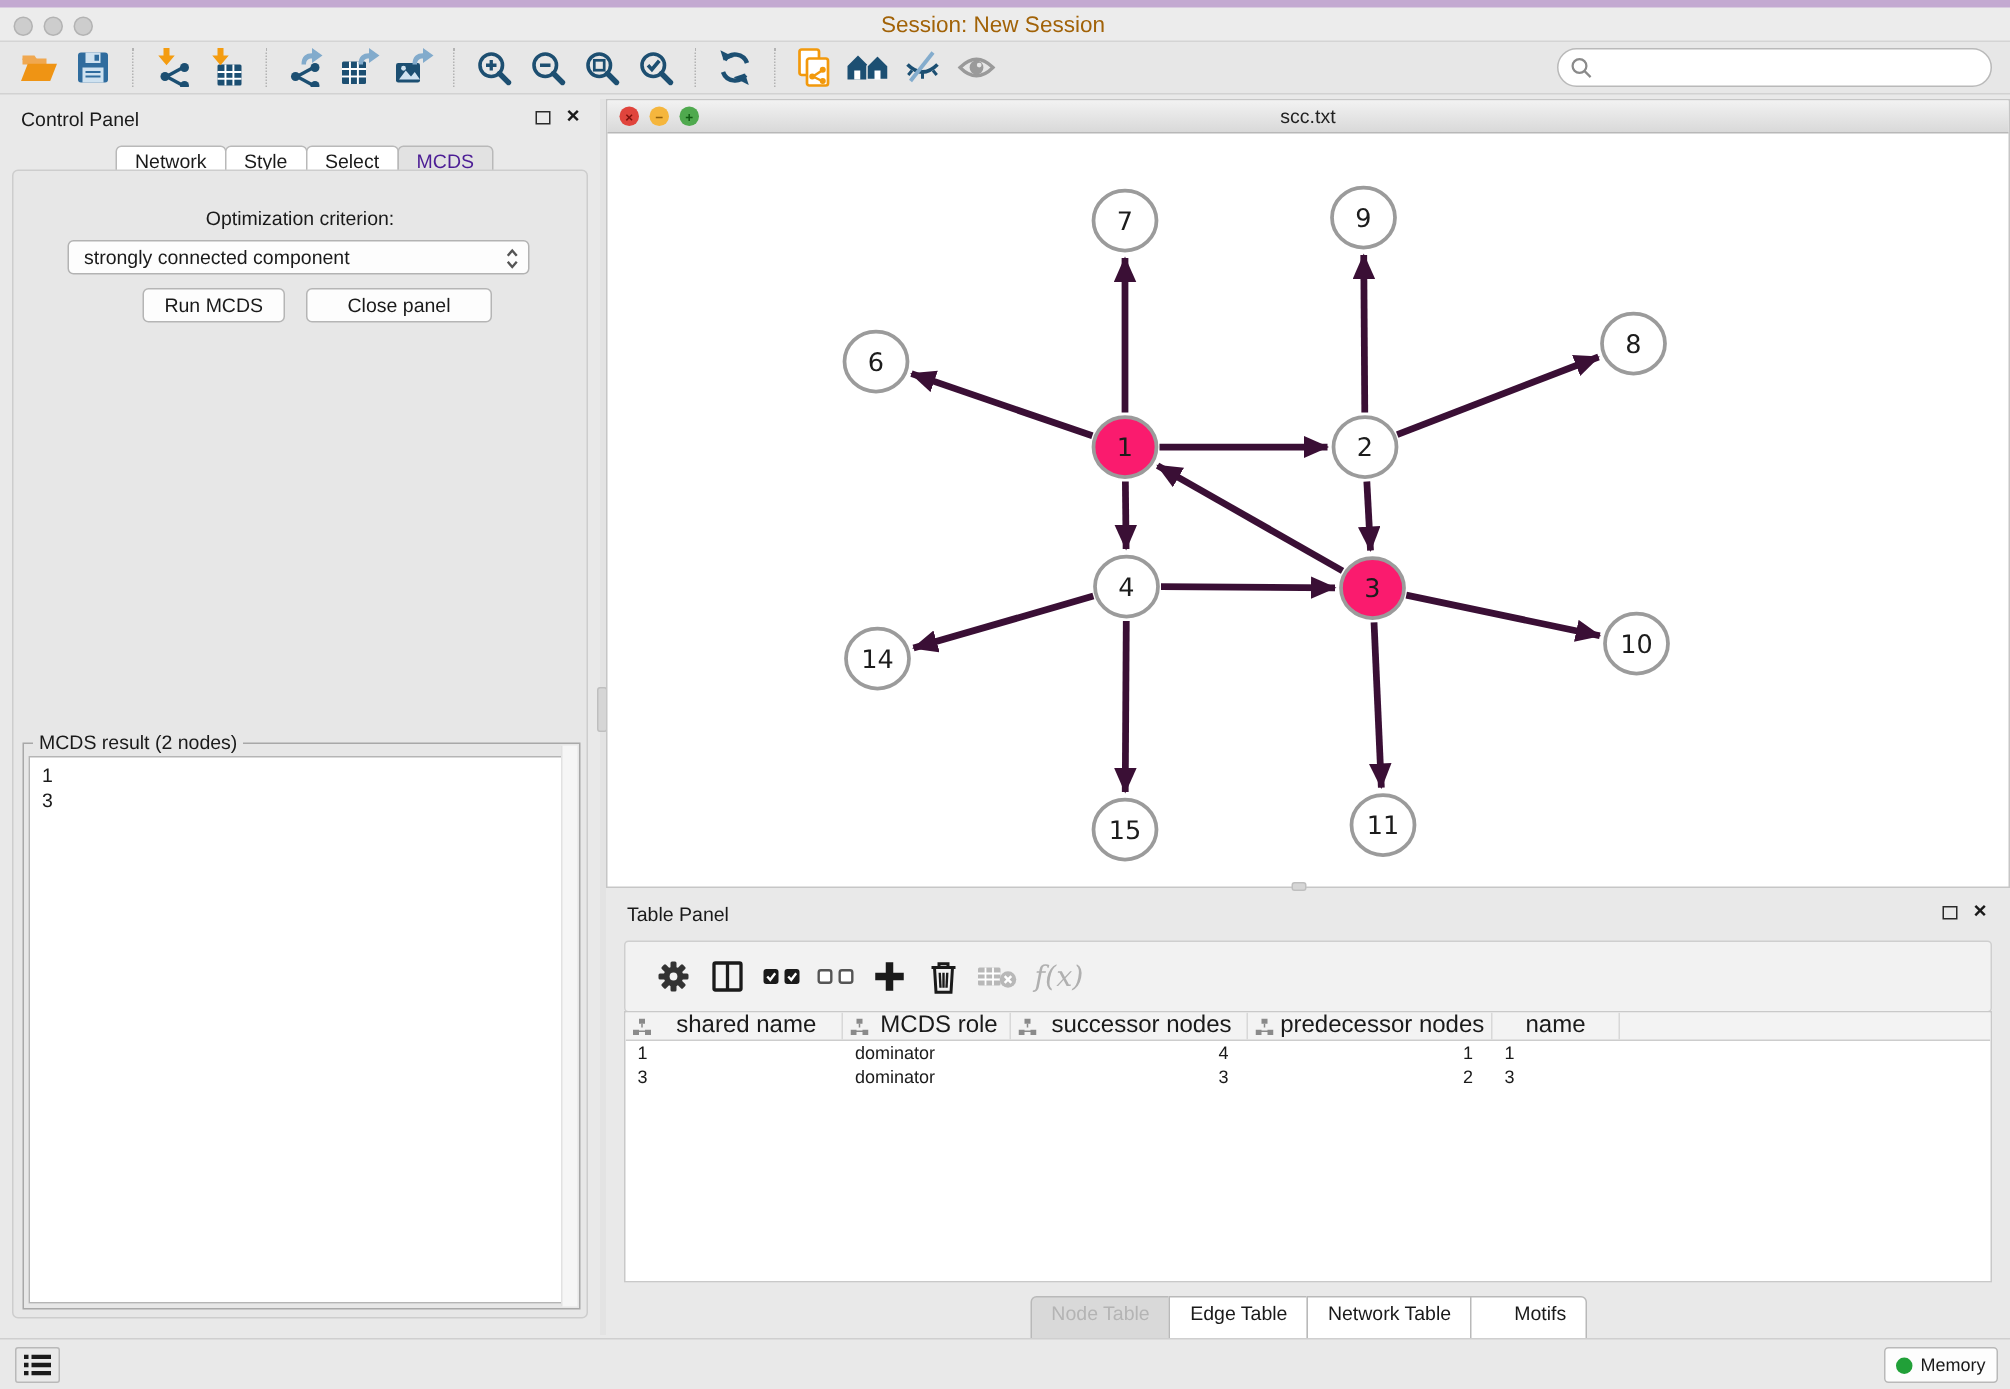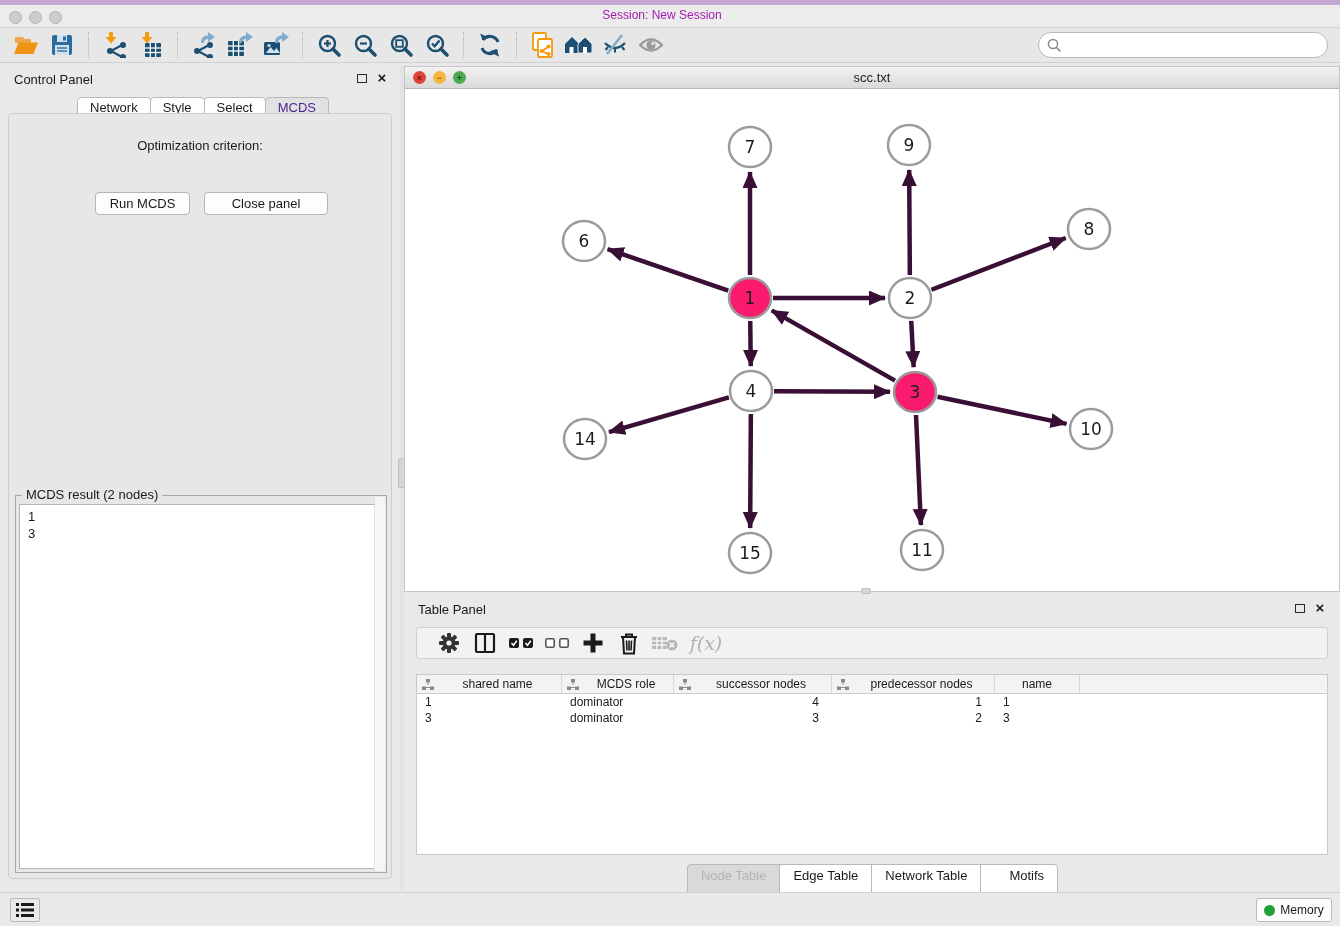--- a/index.html
+++ b/index.html
@@ -3,21 +3,21 @@
 <meta charset="utf-8">
 <style>
   * { margin:0; padding:0; box-sizing:border-box; }
   html,body { width:1340px; height:926px; }
   body { position:relative; background:#e9e9e9; font-family:"Liberation Sans",sans-serif; overflow:hidden; color:#1a1a1a; }
   .abs { position:absolute; }
 
   
   #titlebar { left:0; top:0; width:1340px; height:28px; background:#ececec; border-top:5px solid #c3a9d1; border-bottom:1px solid #d4d4d4; }
   .tl-dot { position:absolute; width:13px; height:13px; border-radius:50%; top:6px; background:#cdcdcd; border:1px solid #b3b3b3; }
-  #window-title { position:absolute; left:0; right:16px; top:3px; text-align:center; font-size:12px; color:#a21caf; }
+  #window-title { position:absolute; left:0; right:16px; top:3px; text-align:center; font-size:15px; color:#a16207; }
 
   
   #toolbar { left:0; top:28px; width:1340px; height:35px; background:#e7e7e7; border-bottom:1px solid #d2d2d2; display:flex; align-items:center; padding-left:8px; }
   .tbtn { width:36px; height:30px; display:flex; align-items:center; justify-content:center; cursor:pointer; flex:0 0 auto; }
   .tsep { width:9px; height:26px; border-right:1px dotted #b3b3b3; margin-right:8px; flex:0 0 auto; }
   #search-box { position:absolute; right:12px; top:4px; width:290px; height:26px; background:#fff; border:1px solid #b9b9b9; border-radius:13px; display:flex; align-items:center; padding-left:8px; }
   #search-box input { border:none; outline:none; flex:1; height:20px; font-size:13px; background:transparent; margin-left:5px; }
 
   
   #control-panel { left:0; top:66px; width:400px; height:814px; }
@@ -48,26 +48,26 @@
   #net-titlebar { position:absolute; left:0; top:0; right:0; height:22px; background:linear-gradient(#f2f2f2,#d9d9d9); border-bottom:1px solid #b8b8b8; }
   .mac-dot { position:absolute; top:4px; width:13px; height:13px; border-radius:50%; font-size:9px; font-weight:700; display:flex; align-items:center; justify-content:center; cursor:pointer; }
   #net-title { position:absolute; left:0; right:0; top:3px; text-align:center; font-size:13px; color:#222; }
   #graph-svg { position:absolute; left:0; top:22px; }
 
   .divider-v { left:400px; top:66px; width:4px; height:824px; background:#e3e3e3; }
   .handle { background:#d6d6d6; border:1px solid #bfbfbf; border-radius:2px; }
 
   
   #table-panel { left:404px; top:596px; width:936px; height:294px; }
-  #tp-toolbar { position:absolute; left:12px; top:31px; width:912px; height:32px; background:#f2f2f2; border:1px solid #cfcfcf; border-radius:3px; display:flex; align-items:center; padding-left:14px; }
+  #tp-toolbar { position:absolute; left:12px; top:31px; width:912px; height:48px; background:#f2f2f2; border:1px solid #cfcfcf; border-radius:3px; display:flex; align-items:center; padding-left:14px; }
   .tp-ico { width:36px; height:34px; display:flex; align-items:center; justify-content:center; cursor:pointer; flex:0 0 auto; }
   .fx-label { font-family:"DejaVu Serif",serif; font-style:italic; font-size:19px; color:#b0b0b0; }
 
   #node-table { position:absolute; left:12px; top:78px; width:912px; height:181px; background:#fff; border:1px solid #c9c9c9; overflow:hidden; }
-  #nt-header { display:flex; height:19px; background:#f3f3f3; border-bottom:1px solid #cdcdcd; font-size:12px; }
+  #nt-header { display:flex; height:19px; background:#f3f3f3; border-bottom:1px solid #cdcdcd; font-size:16px; }
   .nt-hcell { display:flex; align-items:center; border-right:1px solid #d8d8d8; height:100%; }
   .nt-hcell .hlabel { flex:1; text-align:center; }
   .nt-hcell svg { margin-left:5px; flex:0 0 auto; }
   .c0{width:145px}.c1{width:112px}.c2{width:158px}.c3{width:163px}.c4{width:85px}
   .nt-row { display:flex; height:16px; font-size:12px; align-items:center; }
   .nt-cell { height:100%; display:flex; align-items:center; }
   .nt-cell.left { padding-left:8px; }
   .nt-cell.right { justify-content:flex-end; padding-right:13px; }
 
   #tp-tabs { position:absolute; left:0; right:0; top:268px; display:flex; justify-content:center; }
@@ -263,20 +263,27 @@
 
   <div id="cp-tabs">
     <div class="cp-tab">Network</div>
     <div class="cp-tab">Style</div>
     <div class="cp-tab">Select</div>
     <div class="cp-tab sel">MCDS</div>
   </div>
 
   <div id="cp-body">
     <div id="opt-label">Optimization criterion:</div>
+    <div id="criterion-select">
+      <span>strongly connected component</span>
+      <svg class="stepper" width="9" height="15" viewBox="0 0 9 15">
+          <path d="M1.5 5.5 L4.5 2 L7.5 5.5" fill="none" stroke="#555" stroke-width="1.6"></path>
+          <path d="M1.5 9.5 L4.5 13 L7.5 9.5" fill="none" stroke="#555" stroke-width="1.6"></path>
+        </svg>
+    </div>
     <div class="cp-btn" id="run-btn">Run MCDS</div>
     <div class="cp-btn" id="close-panel-btn">Close panel</div>
 
     <div id="result-group">
       <div id="result-legend">MCDS result (2 nodes)</div>
       <div id="result-text" style="white-space:pre-line">1
 3</div>
       <div id="result-scroll"></div>
     </div>
   </div>

